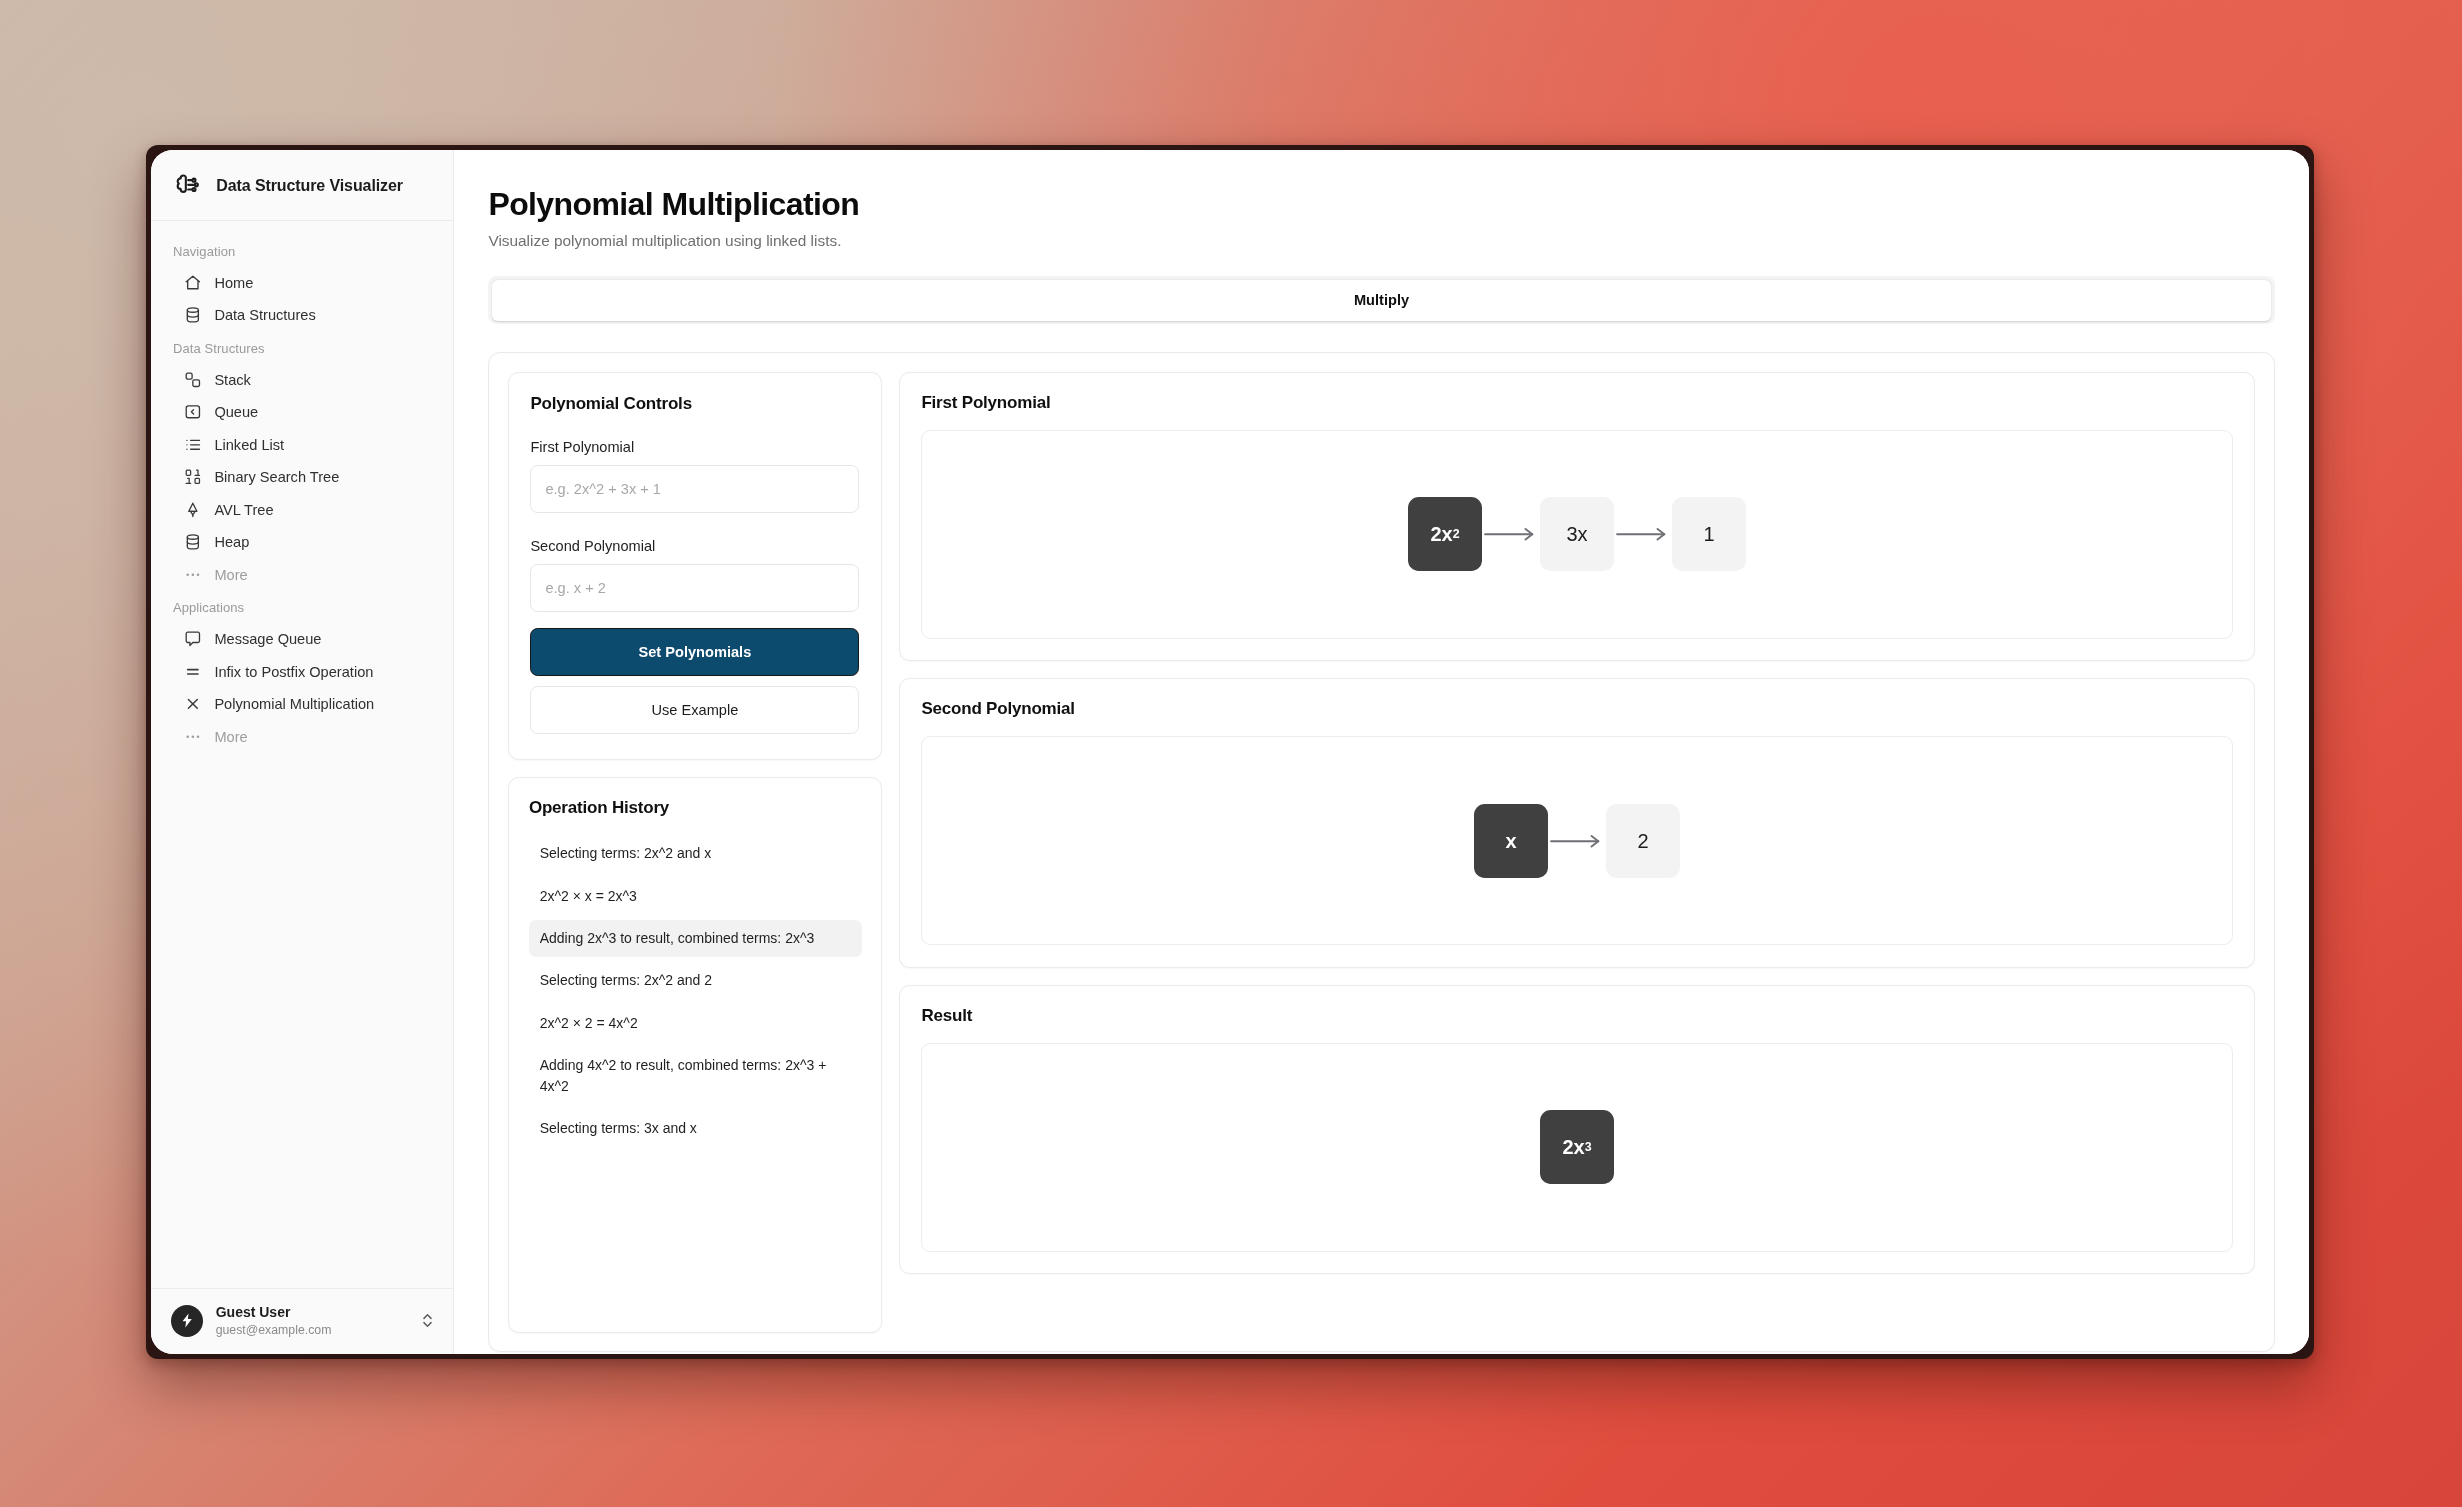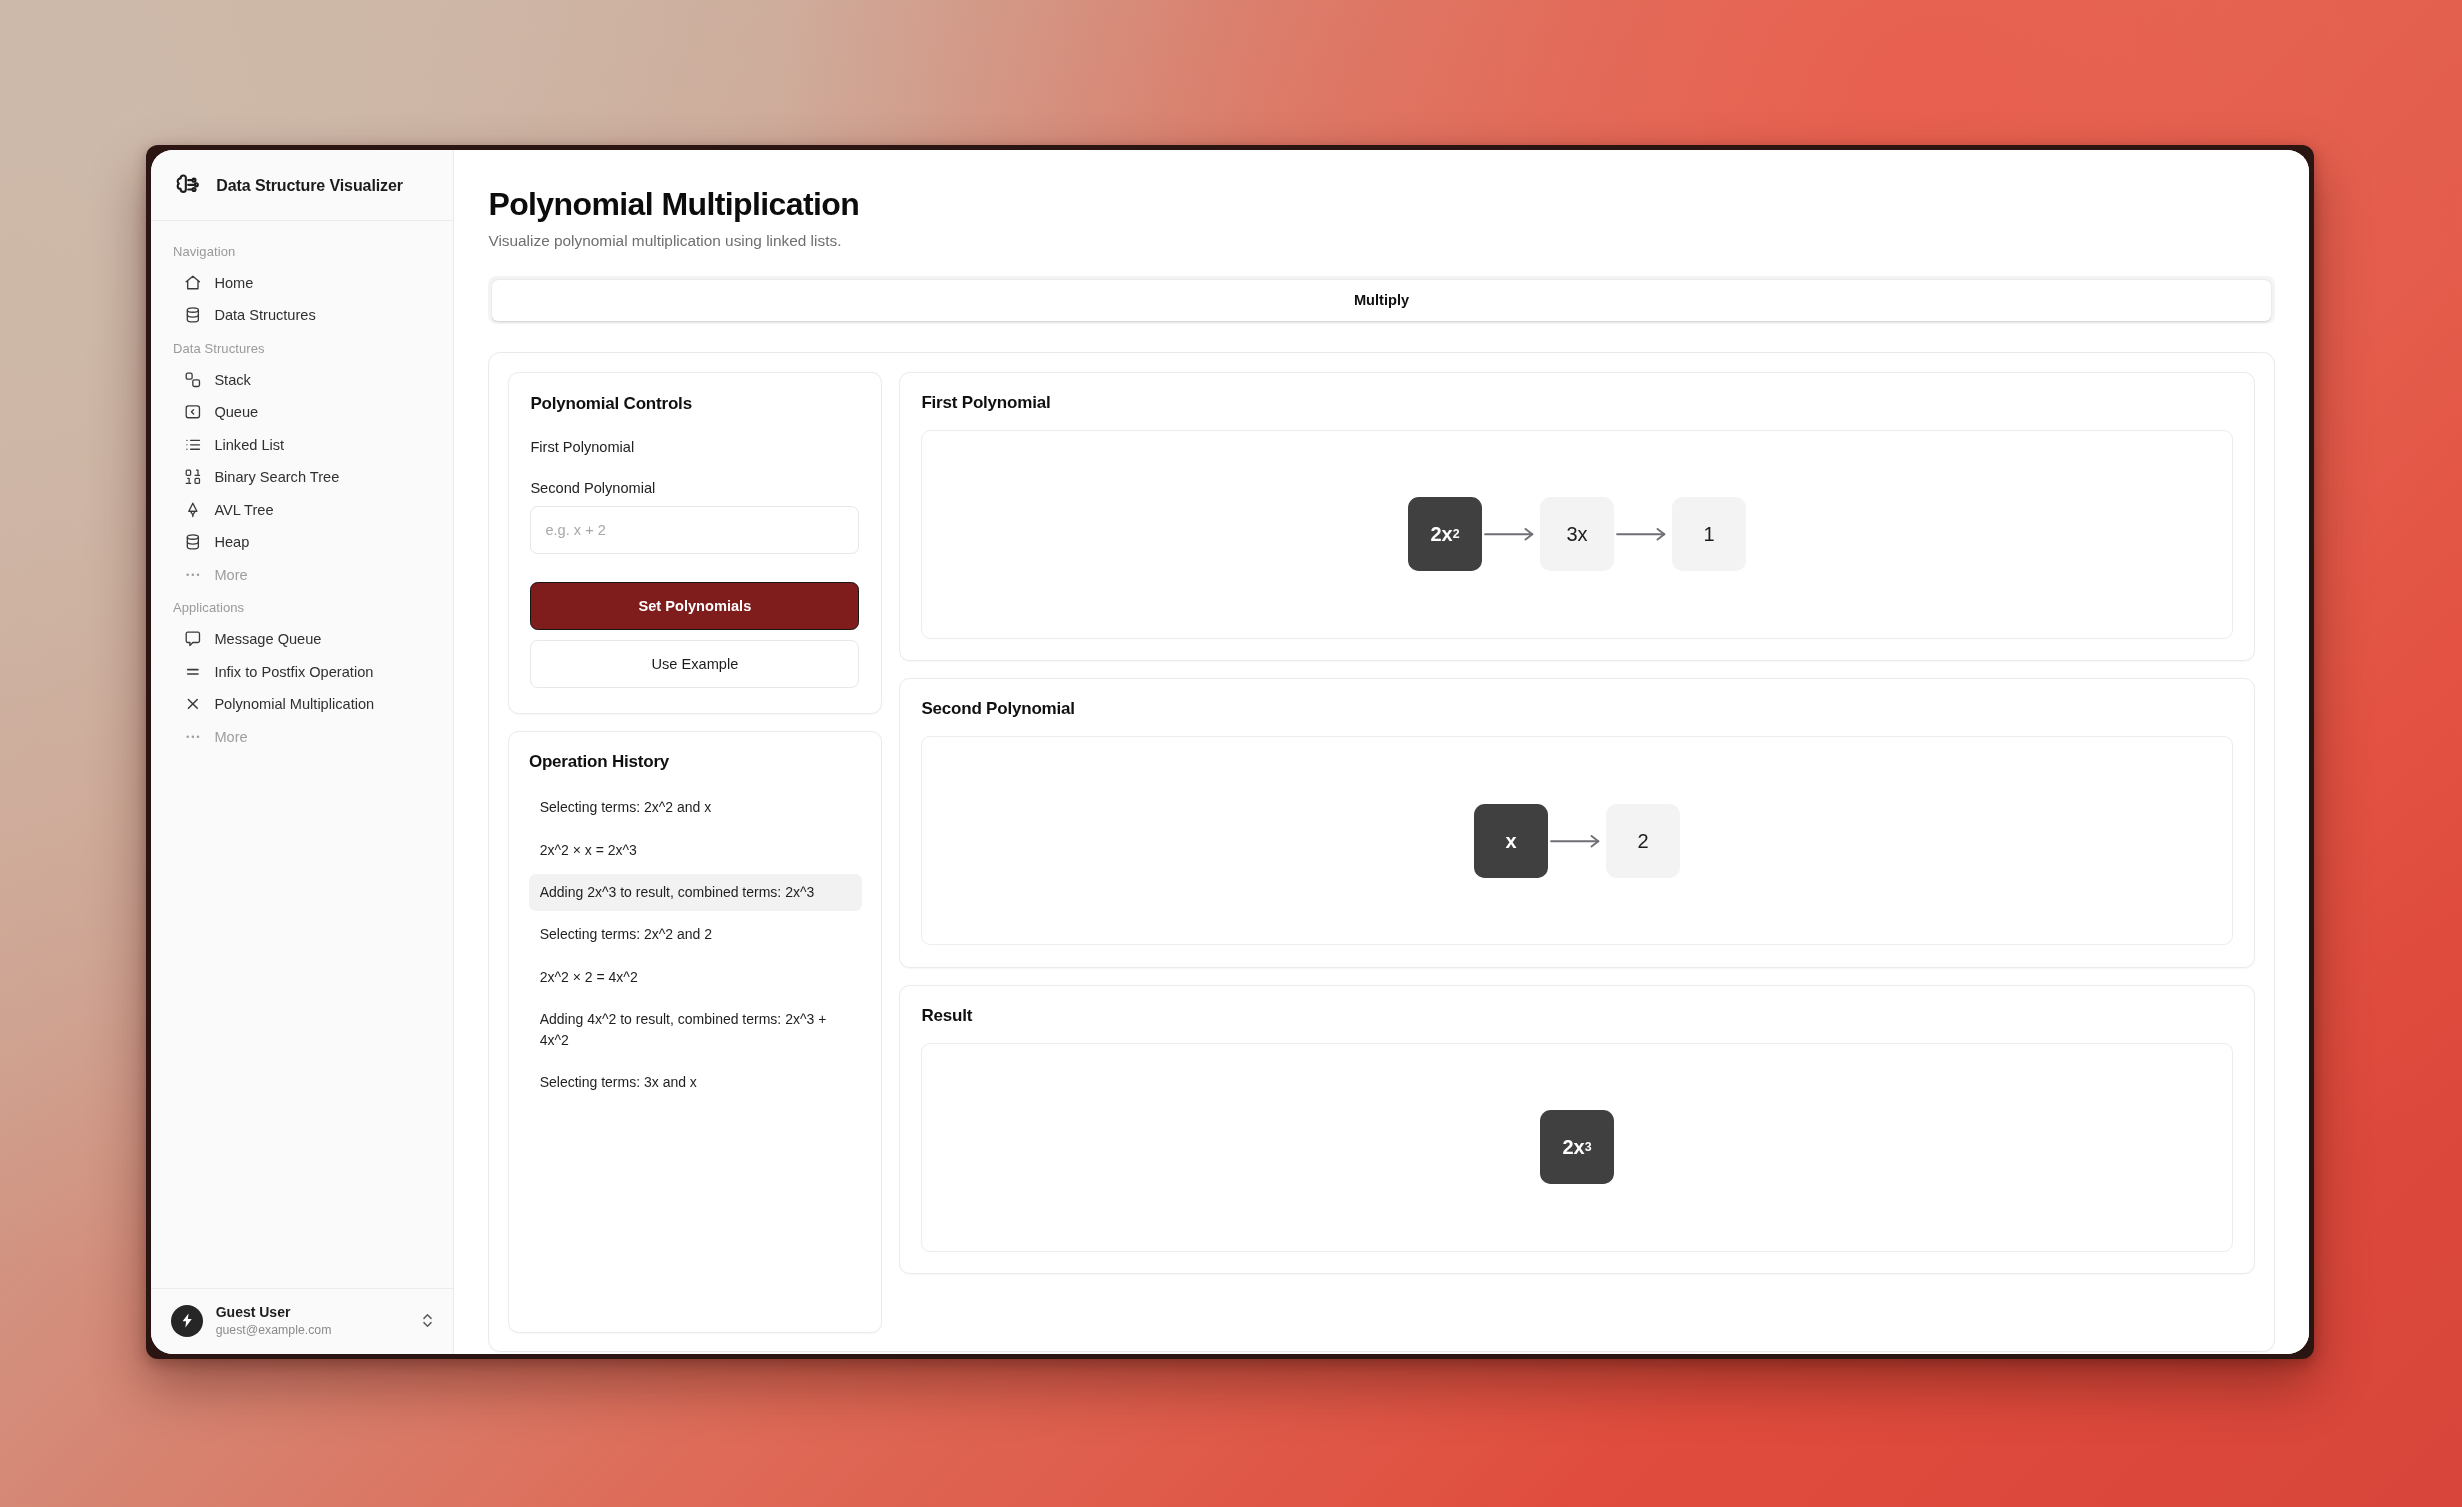--- a/index.html
+++ b/index.html
@@ -214,24 +214,24 @@
     width: 100%;
     height: 48px;
     border-radius: 7.7px;
     font-size: 14.6px;
     font-weight: 700;
     cursor: pointer;
     font-family: "Liberation Sans", sans-serif;
     display: flex; align-items: center; justify-content: center;
   }
   .btn-primary {
-    background: #7f1d1d;
+    background: #0c4a6e;
     color: #ffffff;
     border: 0.8px solid #171717;
-    margin-top: 28px;
+    margin-top: 16px;
   }
   .btn-outline {
     background: #ffffff;
     color: #1c1c1c;
     border: 0.8px solid #e7e7e7;
     font-weight: 400;
     margin-top: 10.8px;
   }
 
   
@@ -472,20 +472,21 @@
       </div>
 
       <div id="content-card">
 
         <div id="left-col">
 
           <section id="controls-card" class="card">
             <div class="card-title">Polynomial Controls</div>
 
             <label class="field-label">First Polynomial</label>
+            <input class="text-input" type="text" placeholder="e.g. 2x^2 + 3x + 1" style="">
 
             <label class="field-label">Second Polynomial</label>
             <input class="text-input" type="text" placeholder="e.g. x + 2" style="">
 
             <button class="btn btn-primary">Set Polynomials</button>
             <button class="btn btn-outline">Use Example</button>
           </section>
 
           <section id="history-card" class="card">
             <div class="card-title">Operation History</div>

